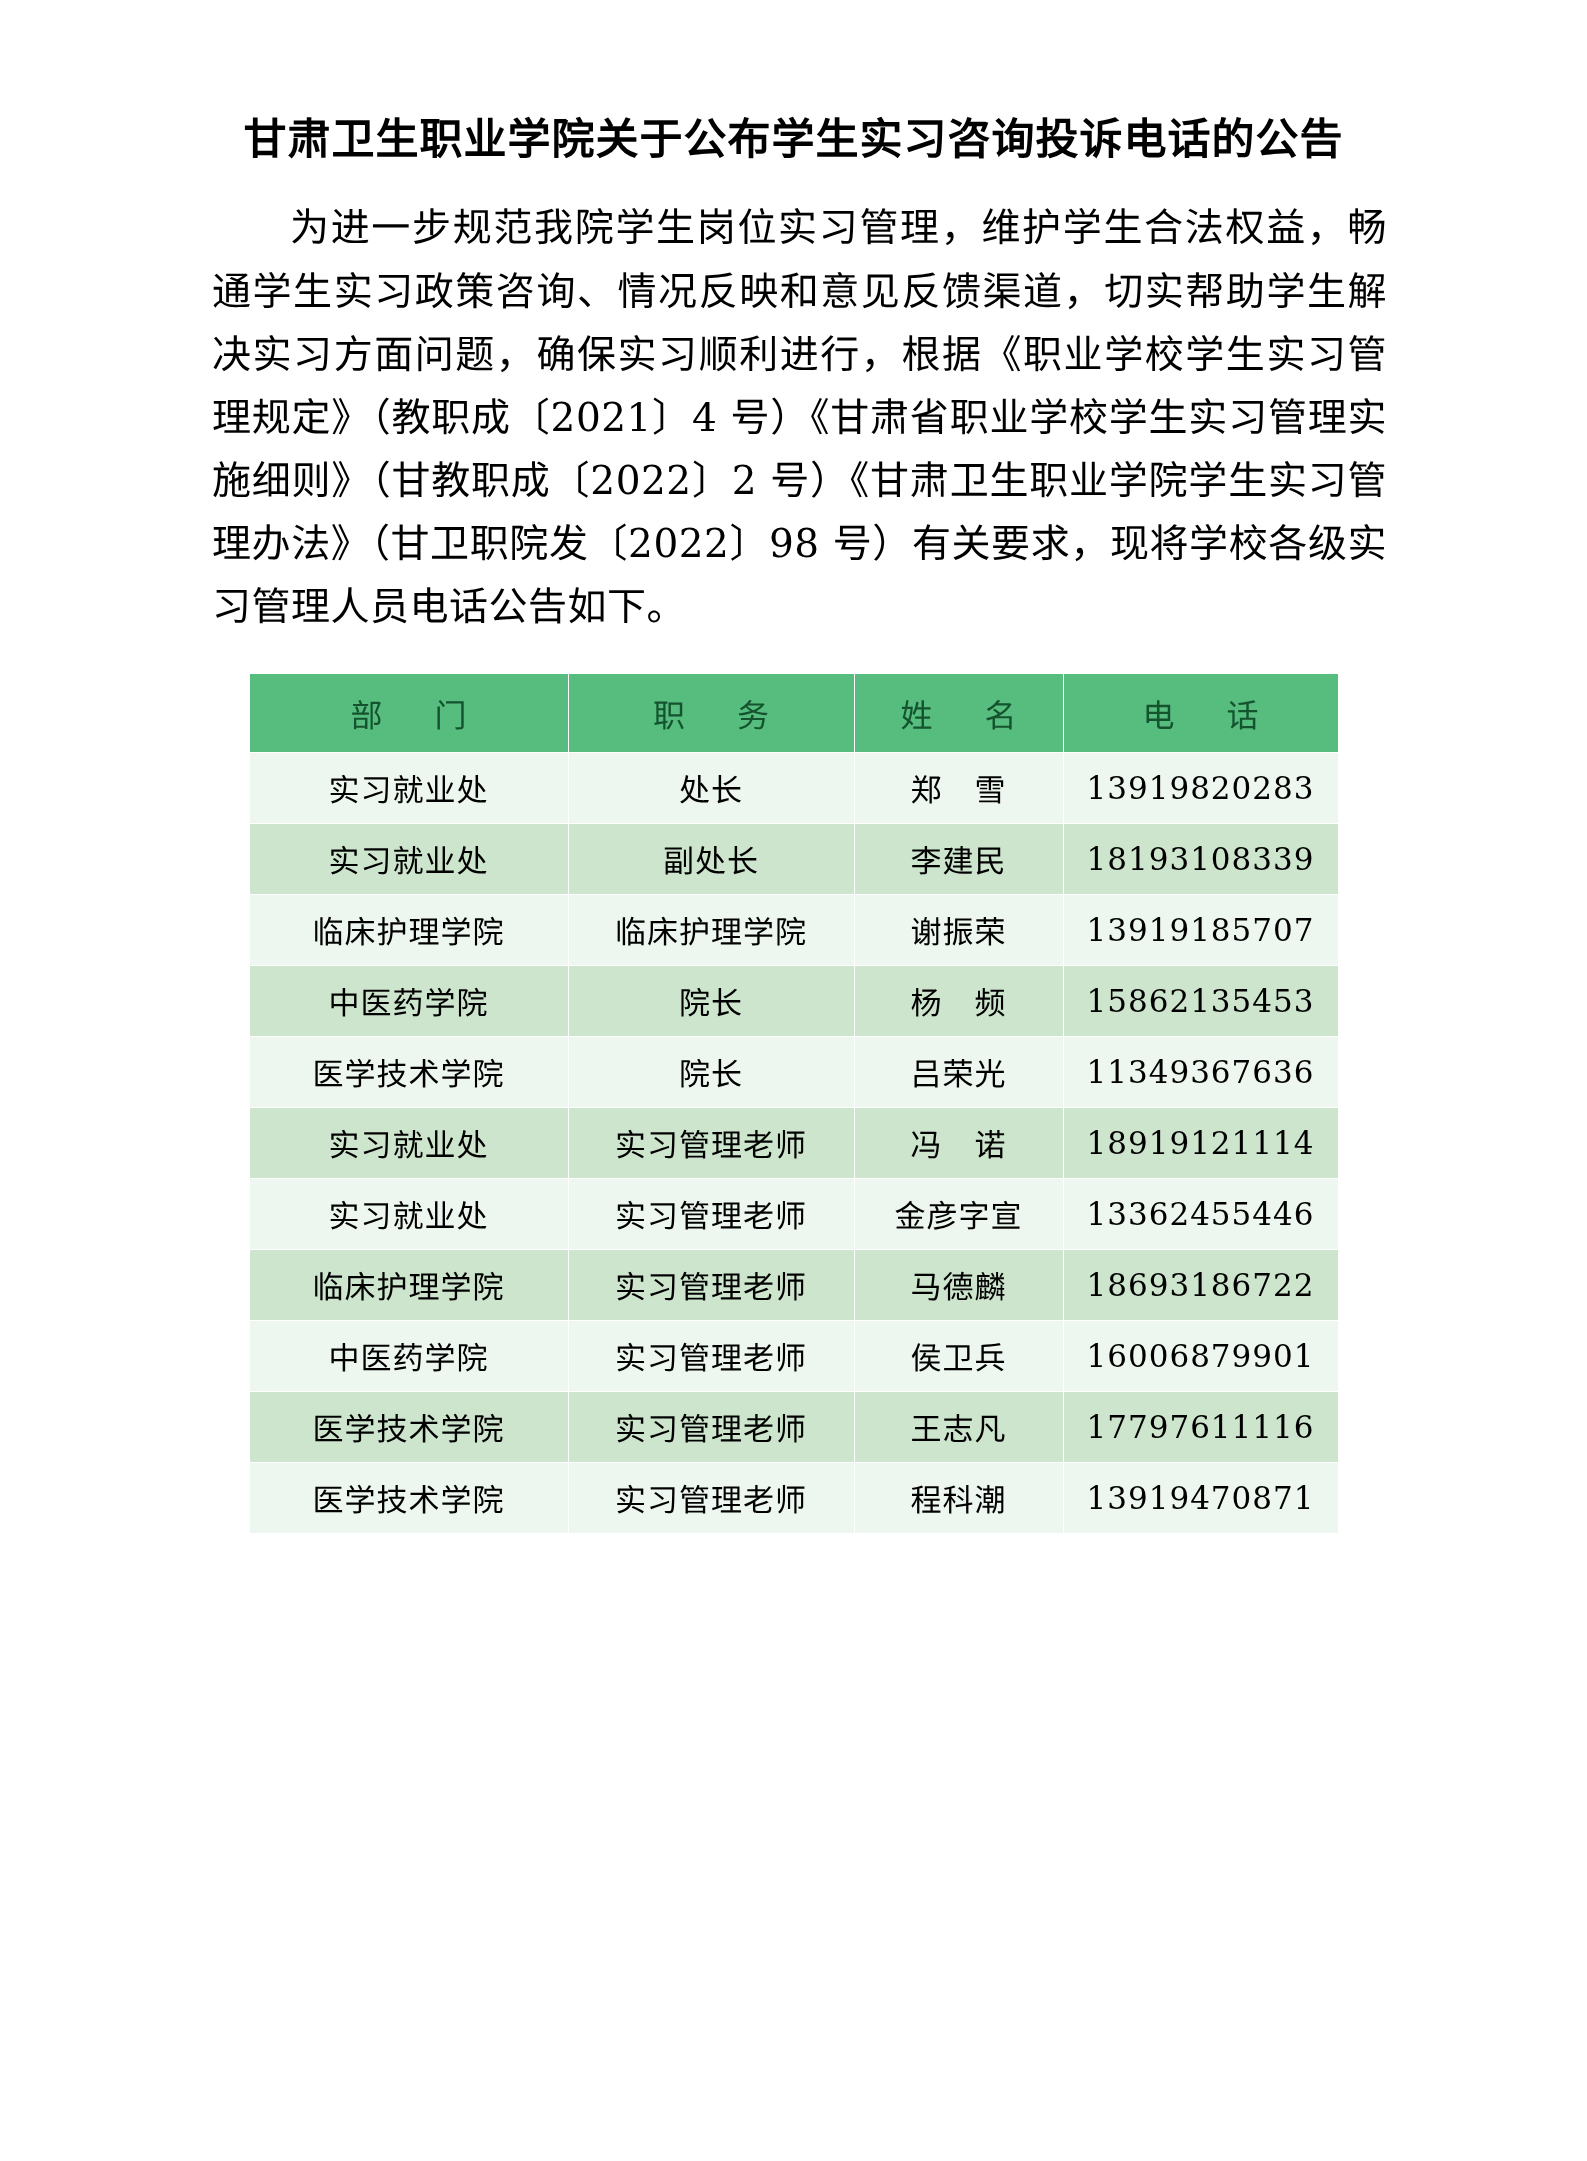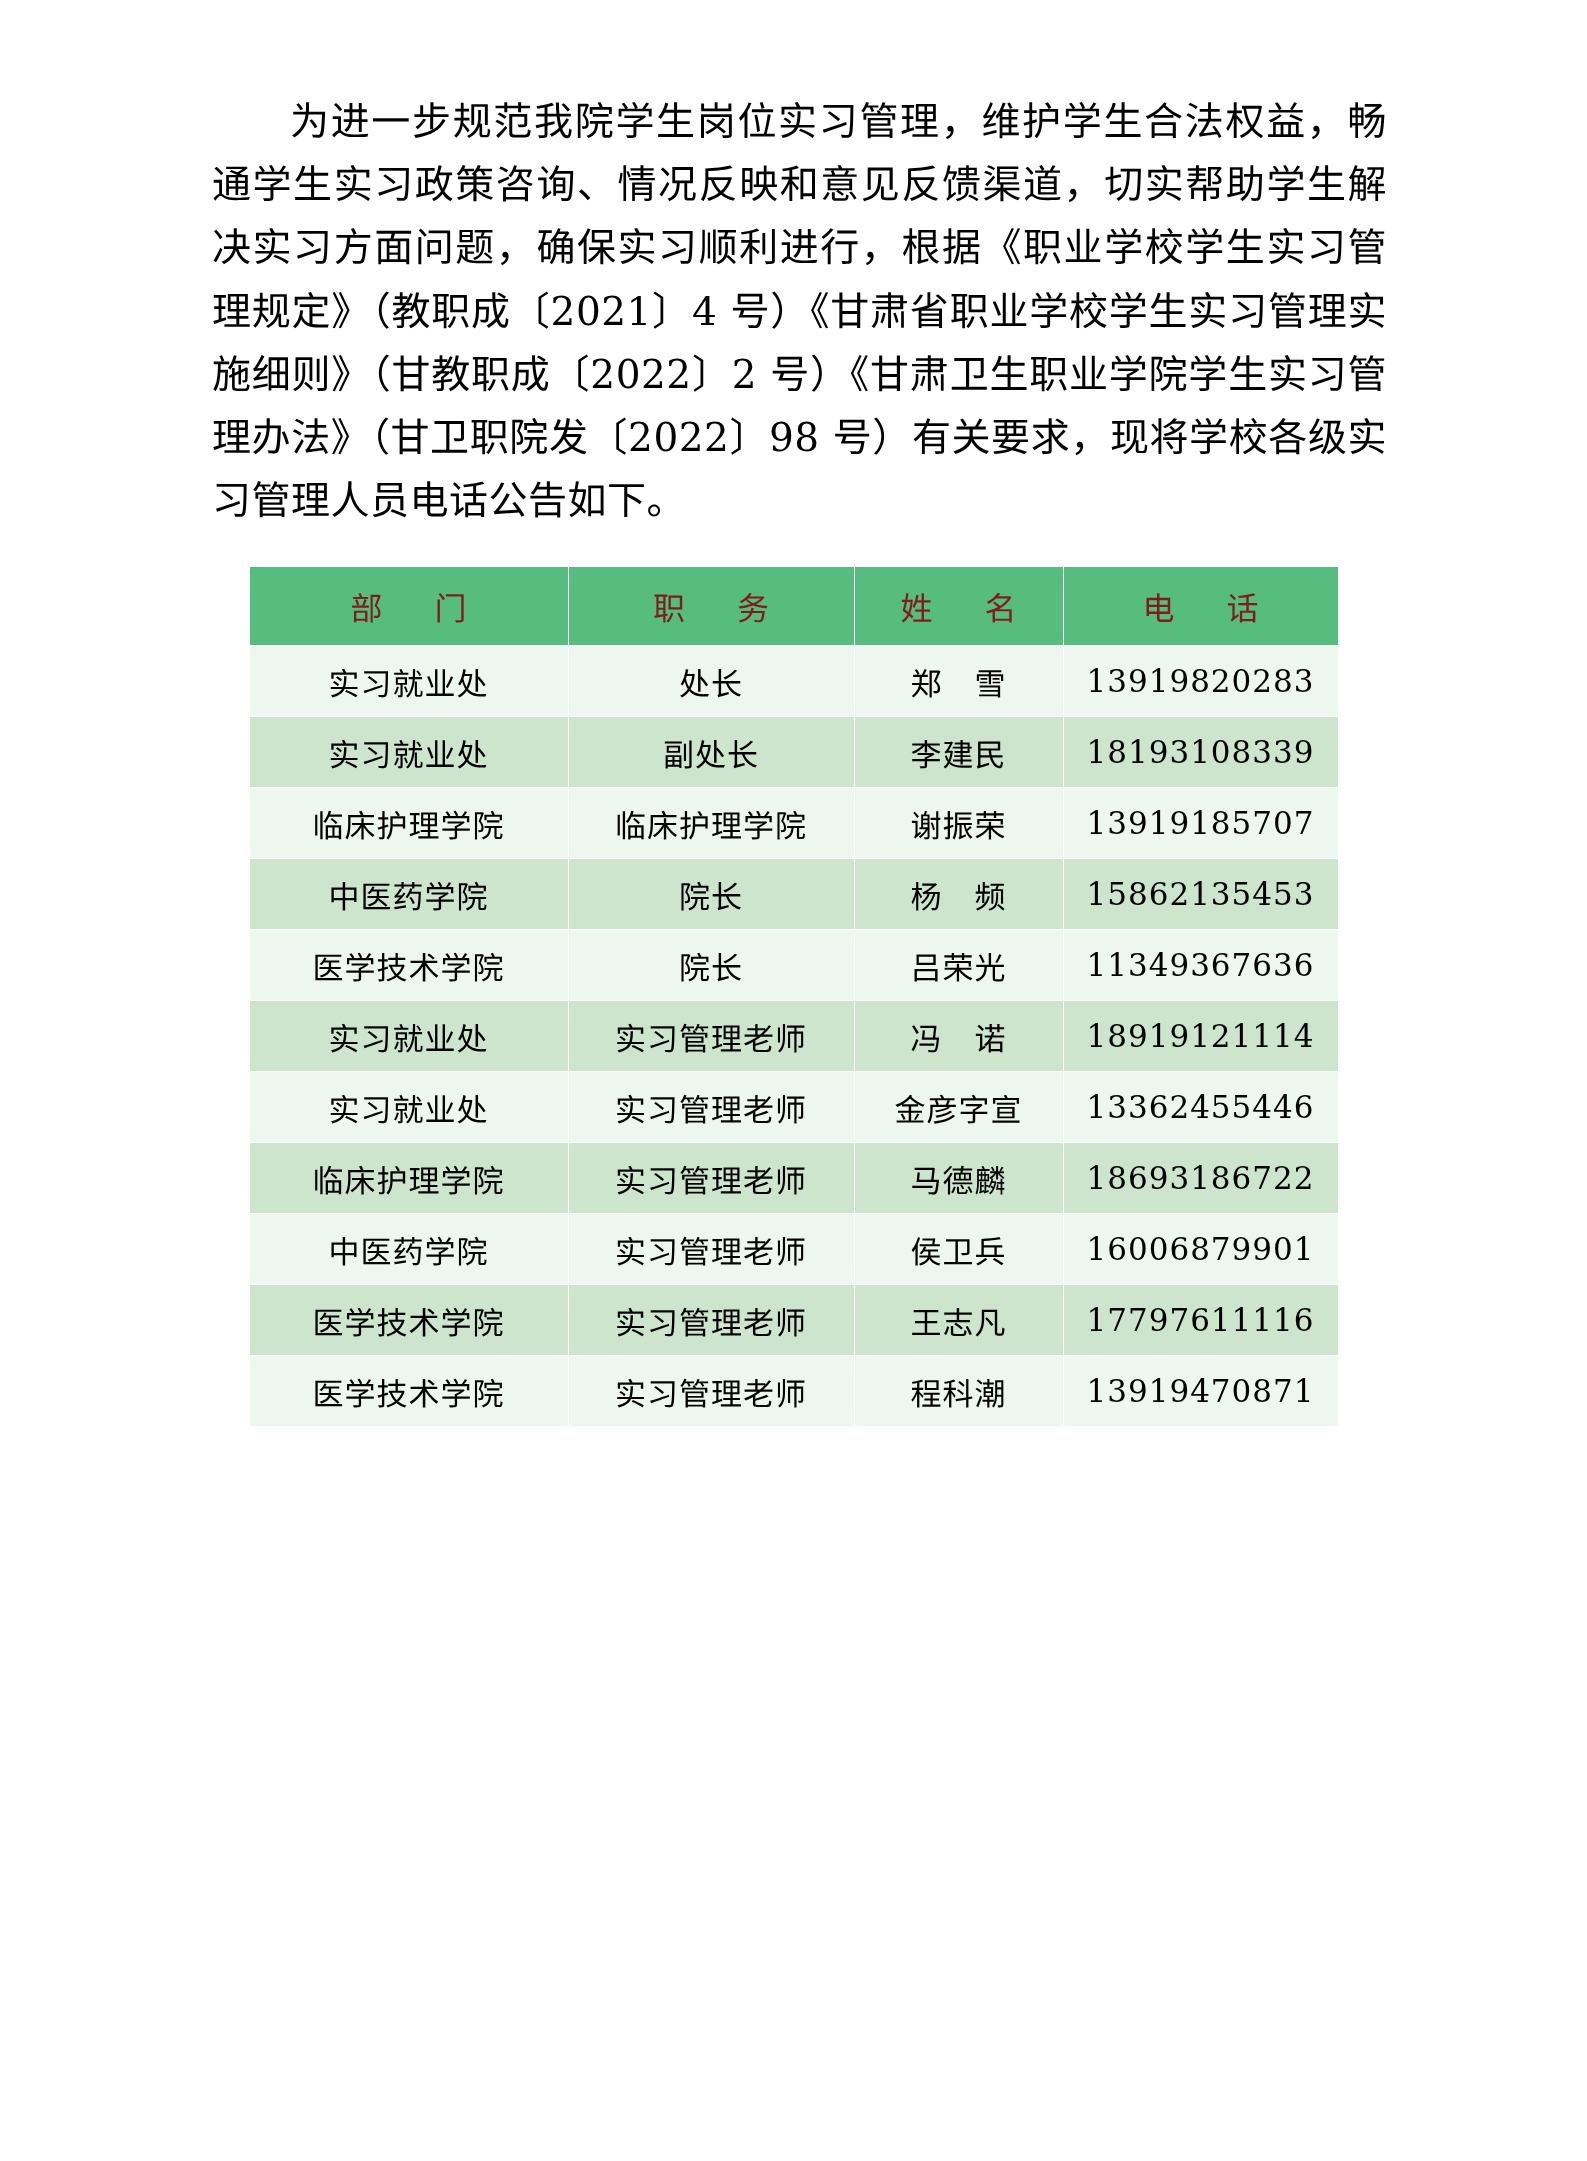--- a/index.html
+++ b/index.html
@@ -51,21 +51,21 @@
     height: 70px;
     text-align: center;
     vertical-align: middle;
     font-family: "DejaVu Serif", "Liberation Serif", serif;
     font-size: 31px;
     letter-spacing: 1px;
     padding: 0 4px;
   }
   table.contact-table thead th {
     background: #57bd7f;
-    color: #7f1d1d;
+    color: #14532d;
     font-weight: normal;
     font-size: 32px;
     letter-spacing: 10px;
     text-indent: 10px;
     height: 78px;
   }
   table.contact-table tbody tr:nth-child(odd) td {
     background: #eef7ef;
   }
   table.contact-table tbody tr:nth-child(even) td {
@@ -81,20 +81,21 @@
   .cell-phone {
     font-family: "DejaVu Serif", "Liberation Serif", serif;
     letter-spacing: 0px;
   }
 </style>
 </head>
 <body>
 
 <div class="page">
 
+  <h1 class="doc-title">甘肃卫生职业学院关于公布学生实习咨询投诉电话的公告</h1>
 
   <p class="body-text">为进一步规范我院学生岗位实习管理，维护学生合法权益，畅通学生实习政策咨询、情况反映和意见反馈渠道，切实帮助学生解决实习方面问题，确保实习顺利进行，根据《职业学校学生实习管理规定》（教职成〔2021〕4 号）《甘肃省职业学校学生实习管理实施细则》（甘教职成〔2022〕2 号）《甘肃卫生职业学院学生实习管理办法》（甘卫职院发〔2022〕98 号）有关要求，现将学校各级实习管理人员电话公告如下。</p>
 
   <table class="contact-table">
     <colgroup>
       <col class="c-dept">
       <col class="c-post">
       <col class="c-name">
       <col class="c-phone">
     </colgroup>

